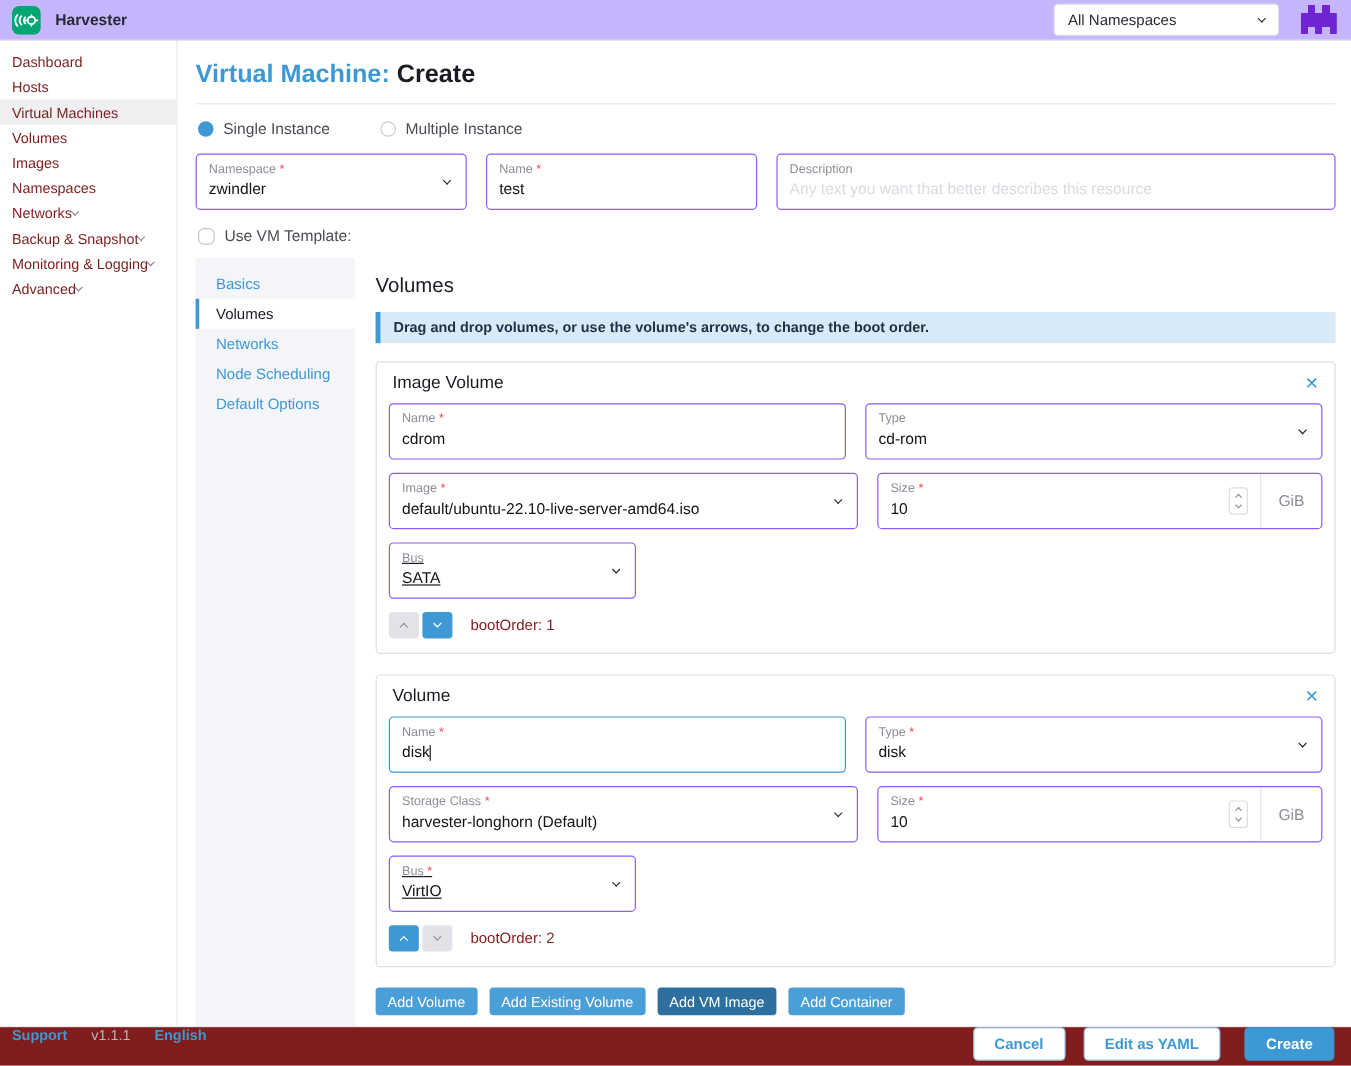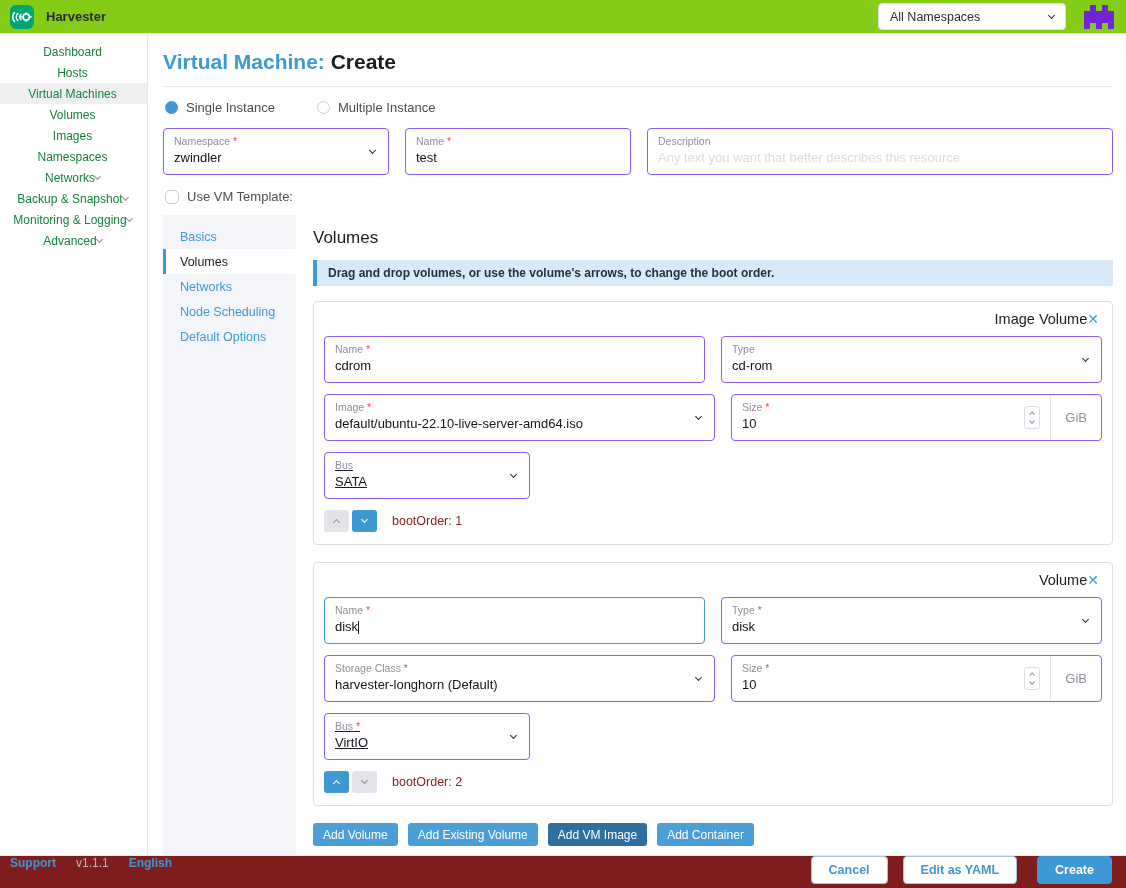--- a/index.html
+++ b/index.html
@@ -2,39 +2,39 @@
 <html><head>
 <meta charset="utf-8">
 <style>
   * { box-sizing: border-box; margin: 0; padding: 0; }
   html,body { width:1126px; height:888px; }
   body {
     font-family: "Liberation Sans", sans-serif;
     background:#fff; color:#1b1b25; position:relative; overflow:hidden;
   }
   
-  .header { position:absolute; top:0; left:0; right:0; height:34px; background:#84cc16;
+  .header { position:absolute; top:0; left:0; right:0; height:34px; background:#c4b5fd;
     border-bottom:1px solid #e8e9ec; display:flex; align-items:center; padding:0 12px 0 10px; z-index:5; }
   .logo { width:24px; height:24px; margin-right:12px; flex-shrink:0; }
   .brand { font-size:13px; font-weight:700; color:#2a2a33; }
   .hspacer { flex:1; }
   .ns-select { width:188px; height:27px; border:1px solid #dcdee7; border-radius:4px; background:#fff;
     display:flex; align-items:center; justify-content:space-between; padding:0 11px; font-size:12.5px;
     color:#2a2a33; margin-right:18px; cursor:pointer; }
   .avatar { width:30px; height:27px; }
   
   .chev { display:inline-block; border:solid currentColor; border-width:0 1.5px 1.5px 0;
     padding:2.5px; transform:rotate(45deg); }
   .chev.sm { padding:2px; border-width:0 1.4px 1.4px 0; }
   .chev.up { transform:rotate(225deg); }
   
   .sidebar { position:absolute; top:34px; left:0; width:148px; bottom:33px; background:#fff;
     border-right:1px solid #e8e9ec; padding-top:7px; z-index:4; }
-  .side-item { height:21px; display:flex; align-items:center; justify-content:center;
-    padding:0 12px 0 10px; font-size:12px; font-weight:500; color:#15803d; cursor:pointer; }
+  .side-item { height:21px; display:flex; align-items:center; justify-content:flex-start;
+    padding:0 12px 0 10px; font-size:12px; font-weight:500; color:#7f1d1d; cursor:pointer; }
   .side-item.active { background:#efeff2; }
   .side-item .chev { color:#8e8e9a; }
   
   .footer { position:absolute; bottom:0; left:0; right:0; height:33px; background:#7f1d1d;
     border-top:1px solid #e8e9ec; display:flex; align-items:flex-start; padding:0 14px 0 10px; z-index:5; }
   .f-link { font-size:12px; font-weight:600; color:#3d98d3; margin-right:20px; cursor:pointer; }
   .f-version { font-size:12px; color:#b3b5bd; margin-right:20px; font-weight:500; }
   .fspacer { flex:1; }
   .btn { height:28px; border-radius:4px; font-size:12.5px; font-weight:600; cursor:pointer;
     display:inline-flex; align-items:center; padding:0 17px; font-family:inherit; }
@@ -74,21 +74,21 @@
   .tab { height:25px; display:flex; align-items:center; padding-left:17px; font-size:12.5px;
     color:#3d98d3; cursor:pointer; }
   .tab.active { background:#fff; color:#1b1b25; font-weight:500; border-left:3px solid #3d98d3;
     padding-left:14px; }
   .tabcontent { flex:1; background:#fff; padding:13px 0 20px 17px; min-height:592px; }
   .vol-heading { font-size:17px; font-weight:500; color:#1b1b25; margin-bottom:12px; }
   .banner { background:#d8eaf7; border-left:4px solid #3d98d3; padding:6px 11px; font-size:12px;
     color:#20323f; margin-bottom:15px;font-weight:bold; }
   
   .card { border:1px solid #dcdee7; border-radius:4px; padding:9px 10px 12px; margin-bottom:17px; }
-  .card-head { display:flex; align-items:center; justify-content:flex-end; margin-bottom:9px;
+  .card-head { display:flex; align-items:center; justify-content:space-between; margin-bottom:9px;
     padding:0 3px; }
   .card-title { font-size:14.5px; font-weight:500; color:#1b1b25; }
   .card-close { color:#3d98d3; font-size:14px; cursor:pointer; line-height:1; }
   .card-row { display:flex; gap:16px; margin-bottom:11px; }
   .half { flex:1; min-width:0; }
   .bus-box { width:206px;text-decoration:underline; }
   
   .size-box { padding:0; display:flex; align-items:stretch; }
   .size-main { flex:1; padding:6px 10px 7px; }
   .stepper { align-self:center; width:16px; height:23px; border:1px solid #dcdee7; border-radius:3px;

